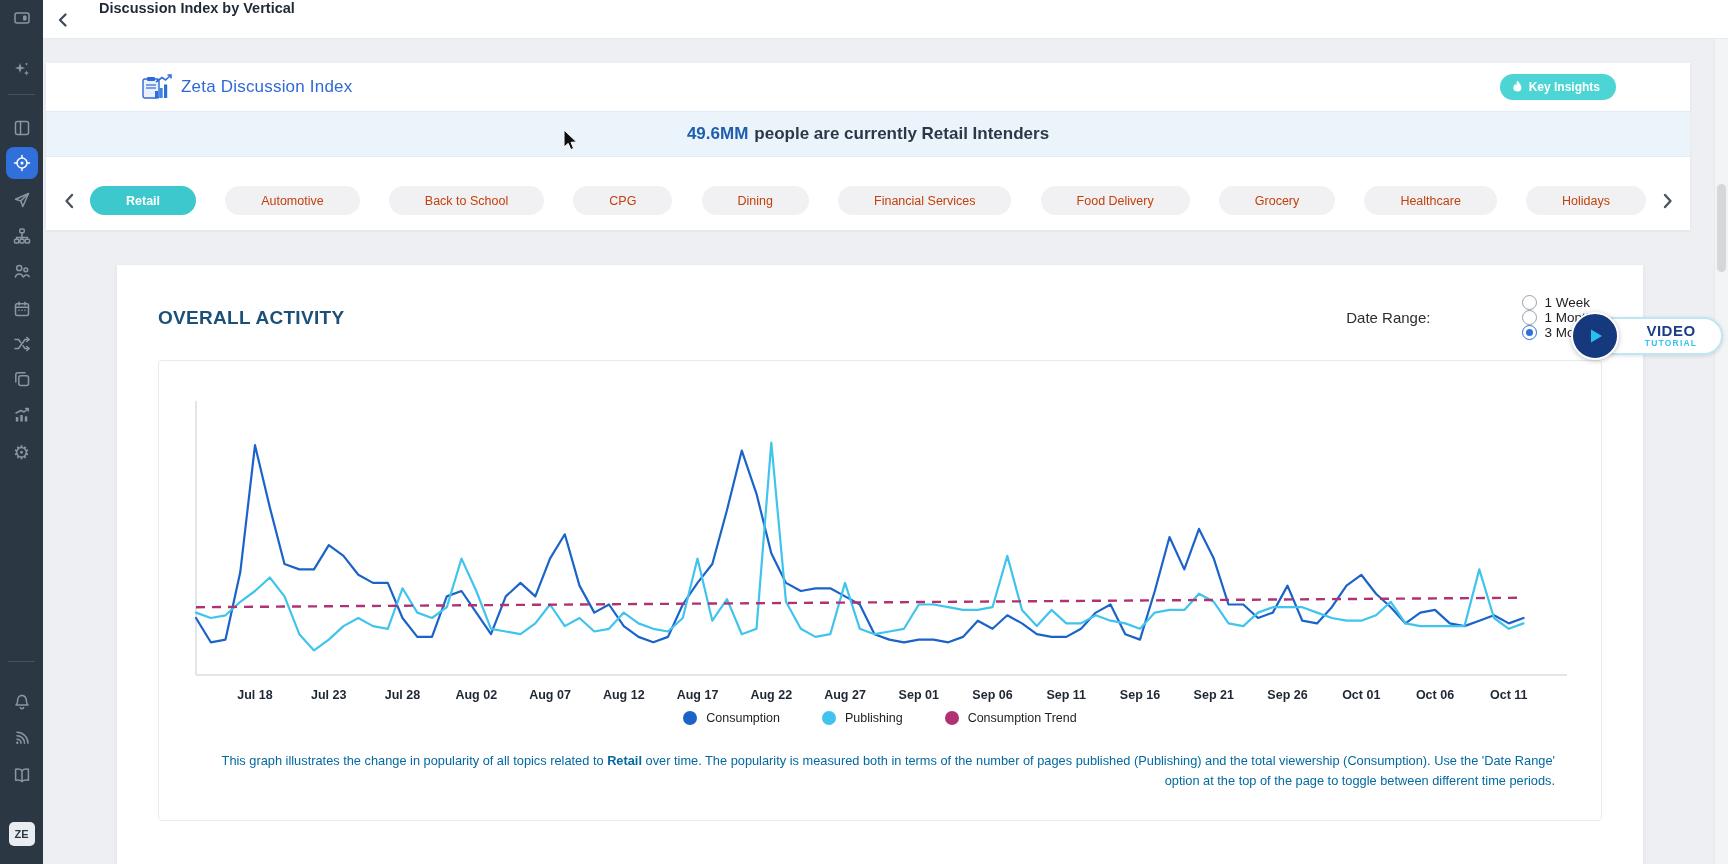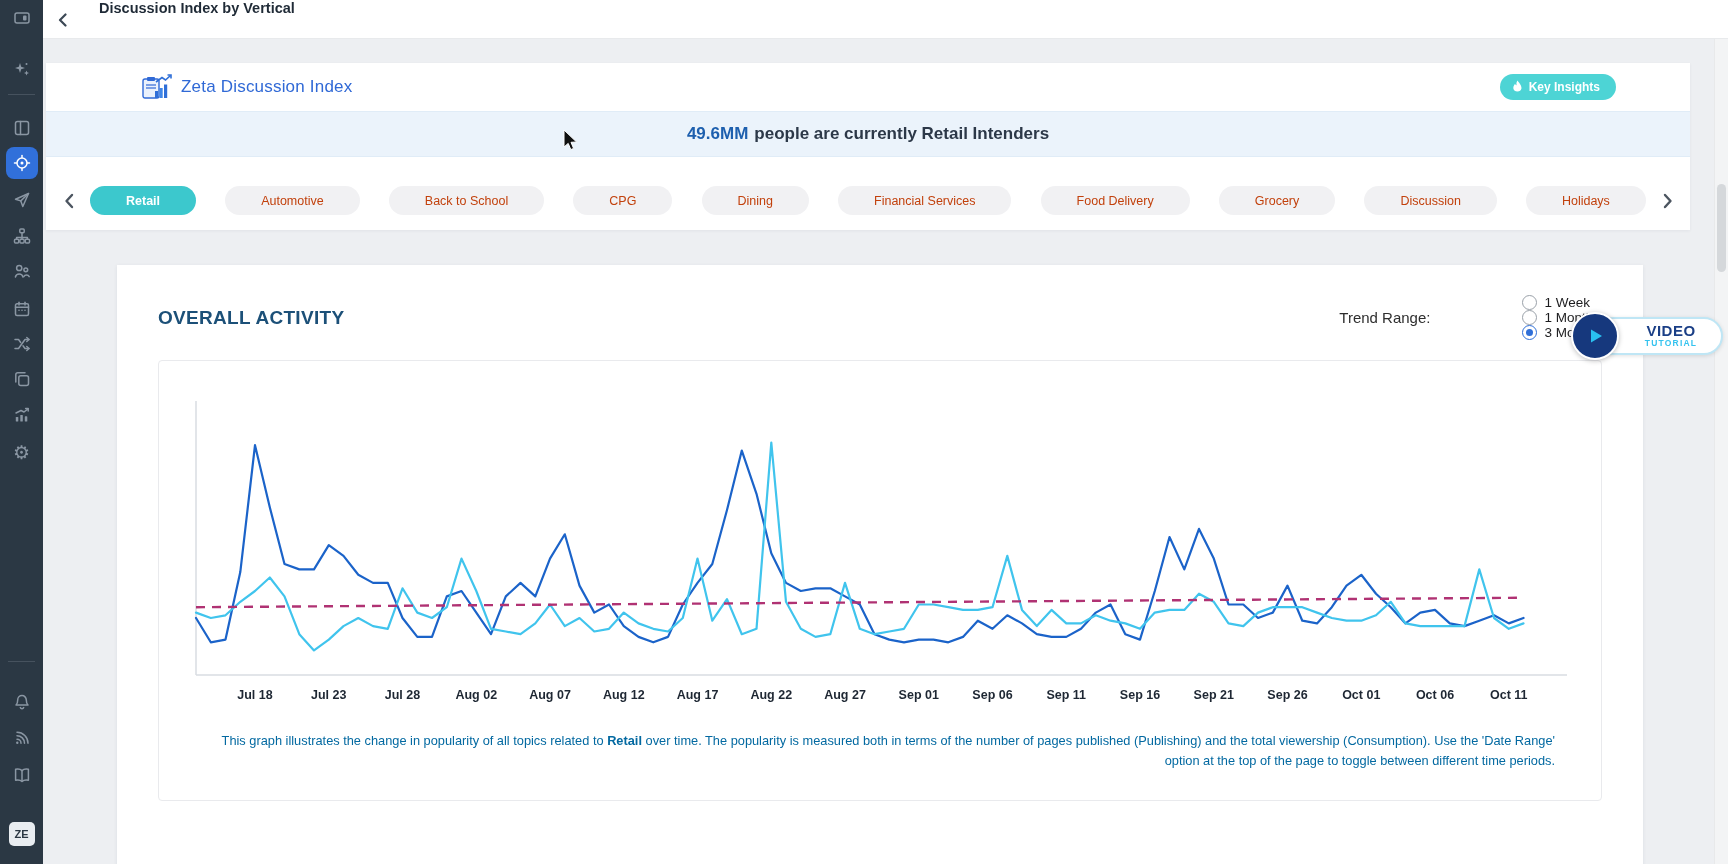--- a/index.html
+++ b/index.html
@@ -259,36 +259,36 @@
       </div>
       <div class="tabs-strip">
           <div class="tab-pill active">Retail</div>
           <div class="tab-pill">Automotive</div>
           <div class="tab-pill">Back to School</div>
           <div class="tab-pill">CPG</div>
           <div class="tab-pill">Dining</div>
           <div class="tab-pill">Financial Services</div>
           <div class="tab-pill">Food Delivery</div>
           <div class="tab-pill">Grocery</div>
-          <div class="tab-pill">Discussion</div>
+          <div class="tab-pill">Healthcare</div>
           <div class="tab-pill">Holidays</div>
         </div>
       <div class="tab-chevron">
         <svg viewBox="0 0 13 16">
             <polyline points="4,2 9.5,8 4,14"></polyline>
           </svg>
       </div>
     </div>
   </div>
 
   <div class="activity-card">
     <div class="activity-head">
       <div class="activity-title">OVERALL ACTIVITY</div>
       <div class="range-ctl">
-        <span class="range-label">Trend Range:</span>
+        <span class="range-label">Date Range:</span>
         <span id="range-options">
             <span class="radio-opt">
               <span class="radio-circ"></span>
               <span>1 Week</span>
             </span>
             <span class="radio-opt">
               <span class="radio-circ"></span>
               <span>1 Month</span>
             </span>
             <span class="radio-opt checked">
@@ -320,20 +320,34 @@
             <text x="1054.75" y="312" text-anchor="middle" font-size="12.5" font-weight="bold" fill="#1e2733">Sep 21</text>
             <text x="1128.5" y="312" text-anchor="middle" font-size="12.5" font-weight="bold" fill="#1e2733">Sep 26</text>
             <text x="1202.25" y="312" text-anchor="middle" font-size="12.5" font-weight="bold" fill="#1e2733">Oct 01</text>
             <text x="1276" y="312" text-anchor="middle" font-size="12.5" font-weight="bold" fill="#1e2733">Oct 06</text>
             <text x="1349.75" y="312" text-anchor="middle" font-size="12.5" font-weight="bold" fill="#1e2733">Oct 11</text>
             <polyline points="37.0,231.0 51.8,255.3 66.5,252.6 81.3,185.1 96.0,58.2 110.8,120.3 125.5,177.0 140.3,182.4 155.0,182.4 169.8,158.1 184.5,168.9 199.3,187.8 214.0,195.9 228.8,195.9 243.5,231.0 258.3,249.9 273.0,249.9 287.8,209.4 302.5,204.0 317.3,225.6 332.0,247.2 346.8,209.4 361.5,195.9 376.3,209.4 391.0,171.6 405.8,147.3 420.5,198.6 435.3,225.6 450.0,217.5 464.8,239.1 479.5,249.9 494.3,255.3 509.0,249.9 523.8,217.5 538.5,195.9 553.3,177.0 568.0,123.0 582.8,63.6 597.5,106.8 612.3,166.2 627.0,195.9 641.8,204.0 656.5,201.3 671.3,201.3 686.0,209.4 700.8,217.5 715.5,247.2 730.3,252.6 745.0,255.3 759.8,252.6 774.5,252.6 789.3,255.3 804.0,249.9 818.8,233.7 833.5,241.8 848.3,228.3 863.0,236.4 877.8,247.2 892.5,249.9 907.3,249.9 922.0,241.8 936.8,225.6 951.5,217.5 966.3,247.2 981.0,252.6 995.8,204.0 1010.5,150.0 1025.3,182.4 1040.0,141.9 1054.8,171.6 1069.5,217.5 1084.3,217.5 1099.0,231.0 1113.8,225.6 1128.5,198.6 1143.3,233.7 1158.0,236.4 1172.8,220.2 1187.5,198.6 1202.3,187.8 1217.0,206.7 1231.8,220.2 1246.5,236.4 1261.3,225.6 1276.0,222.9 1290.8,236.4 1305.5,239.1 1320.3,233.7 1335.0,228.3 1349.8,236.4 1364.5,231.0" fill="none" stroke="#1b63c9" stroke-width="2.2" stroke-linejoin="round" stroke-linecap="round"></polyline>
             <polyline points="37.0,225.6 51.8,231.0 66.5,228.3 81.3,214.8 96.0,204.0 110.8,190.5 125.5,209.4 140.3,247.2 155.0,263.4 169.8,252.6 184.5,239.1 199.3,231.0 214.0,239.1 228.8,241.8 243.5,201.3 258.3,225.6 273.0,231.0 287.8,220.2 302.5,171.6 317.3,204.0 332.0,241.8 346.8,244.5 361.5,247.2 376.3,236.4 391.0,217.5 405.8,239.1 420.5,231.0 435.3,244.5 450.0,241.8 464.8,225.6 479.5,236.4 494.3,241.8 509.0,244.5 523.8,231.0 538.5,171.6 553.3,233.7 568.0,212.1 582.8,247.2 597.5,241.8 612.3,55.5 627.0,214.8 641.8,241.8 656.5,249.9 671.3,247.2 686.0,195.9 700.8,241.8 715.5,247.2 730.3,244.5 745.0,241.8 759.8,217.5 774.5,217.5 789.3,220.2 804.0,222.9 818.8,222.9 833.5,220.2 848.3,168.9 863.0,222.9 877.8,239.1 892.5,222.9 907.3,236.4 922.0,236.4 936.8,228.3 951.5,233.7 966.3,236.4 981.0,241.8 995.8,225.6 1010.5,222.9 1025.3,222.9 1040.0,206.7 1054.8,214.8 1069.5,236.4 1084.3,239.1 1099.0,225.6 1113.8,220.2 1128.5,220.2 1143.3,220.2 1158.0,225.6 1172.8,231.0 1187.5,233.7 1202.3,233.7 1217.0,228.3 1231.8,214.8 1246.5,236.4 1261.3,239.1 1276.0,239.1 1290.8,239.1 1305.5,239.1 1320.3,182.4 1335.0,231.0 1349.8,241.8 1364.5,236.4" fill="none" stroke="#40c4ed" stroke-width="2.2" stroke-linejoin="round" stroke-linecap="round"></polyline>
             <line x1="37" y1="220.2" x2="1364.5" y2="210.75" stroke="#b03273" stroke-width="2.4" stroke-dasharray="9,7"></line>
           </svg>
       </div>
+      <div class="legend" id="chart-legend">
+          <span class="legend-item">
+            <span class="legend-dot" style="background: rgb(27, 99, 201);"></span>
+            <span>Consumption</span>
+          </span>
+          <span class="legend-item">
+            <span class="legend-dot" style="background: rgb(64, 196, 237);"></span>
+            <span>Publishing</span>
+          </span>
+          <span class="legend-item">
+            <span class="legend-dot" style="background: rgb(176, 50, 115);"></span>
+            <span>Consumption Trend</span>
+          </span>
+        </div>
       <div class="chart-desc">
         <span>This graph illustrates the change in popularity of all topics related to </span><b>Retail</b><span> over time. The popularity is measured both in terms of the number of pages published (Publishing) and the total viewership (Consumption). Use the 'Date Range' option at the top of the page to toggle between different time periods.</span>
       </div>
     </div>
   </div>
 
   <div class="video-badge">
     <div class="vb-pill">
       <span class="vb-line1">VIDEO</span>
       <span class="vb-line2">TUTORIAL</span>

